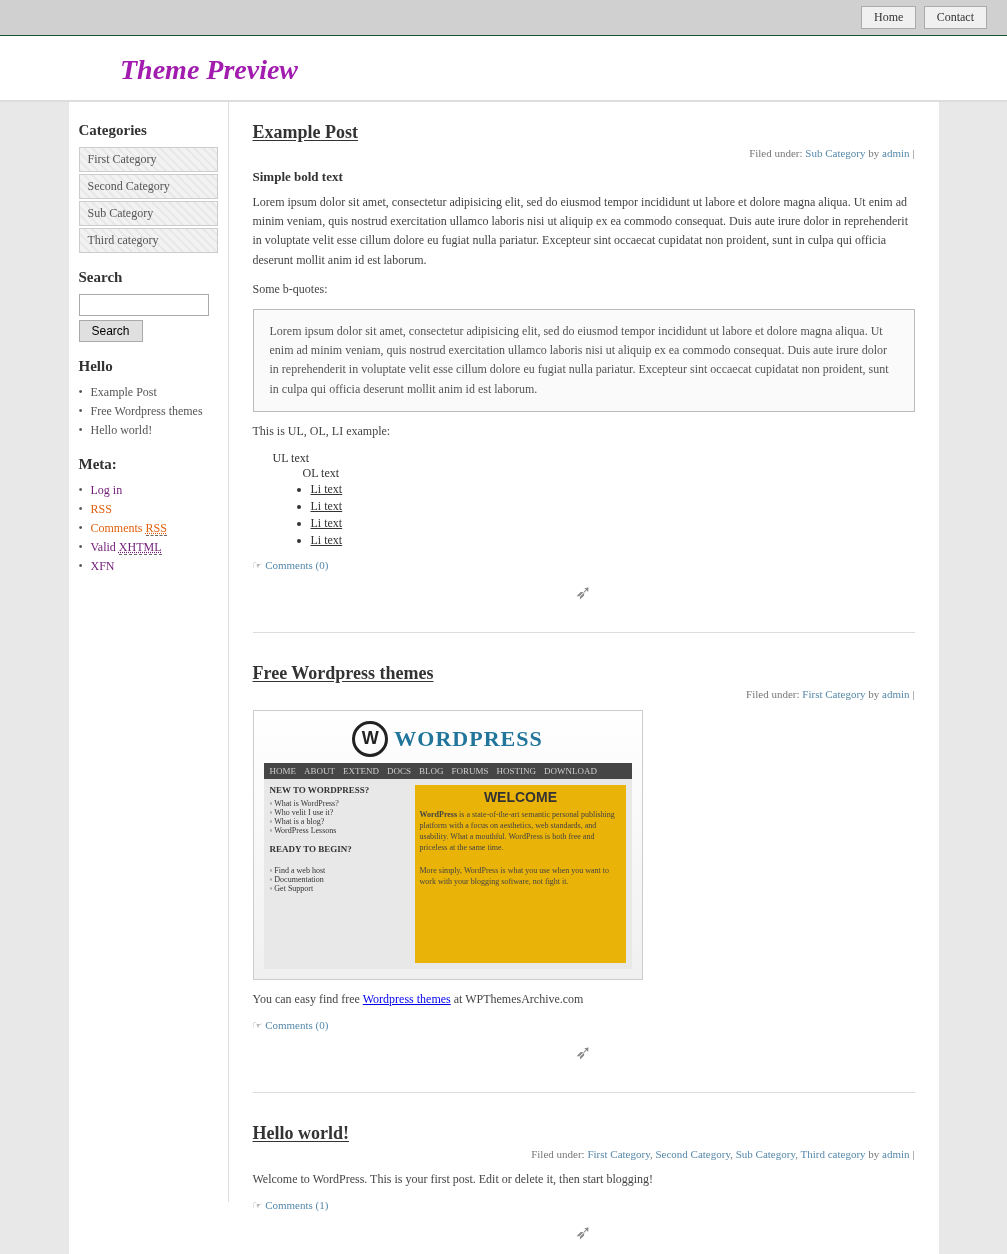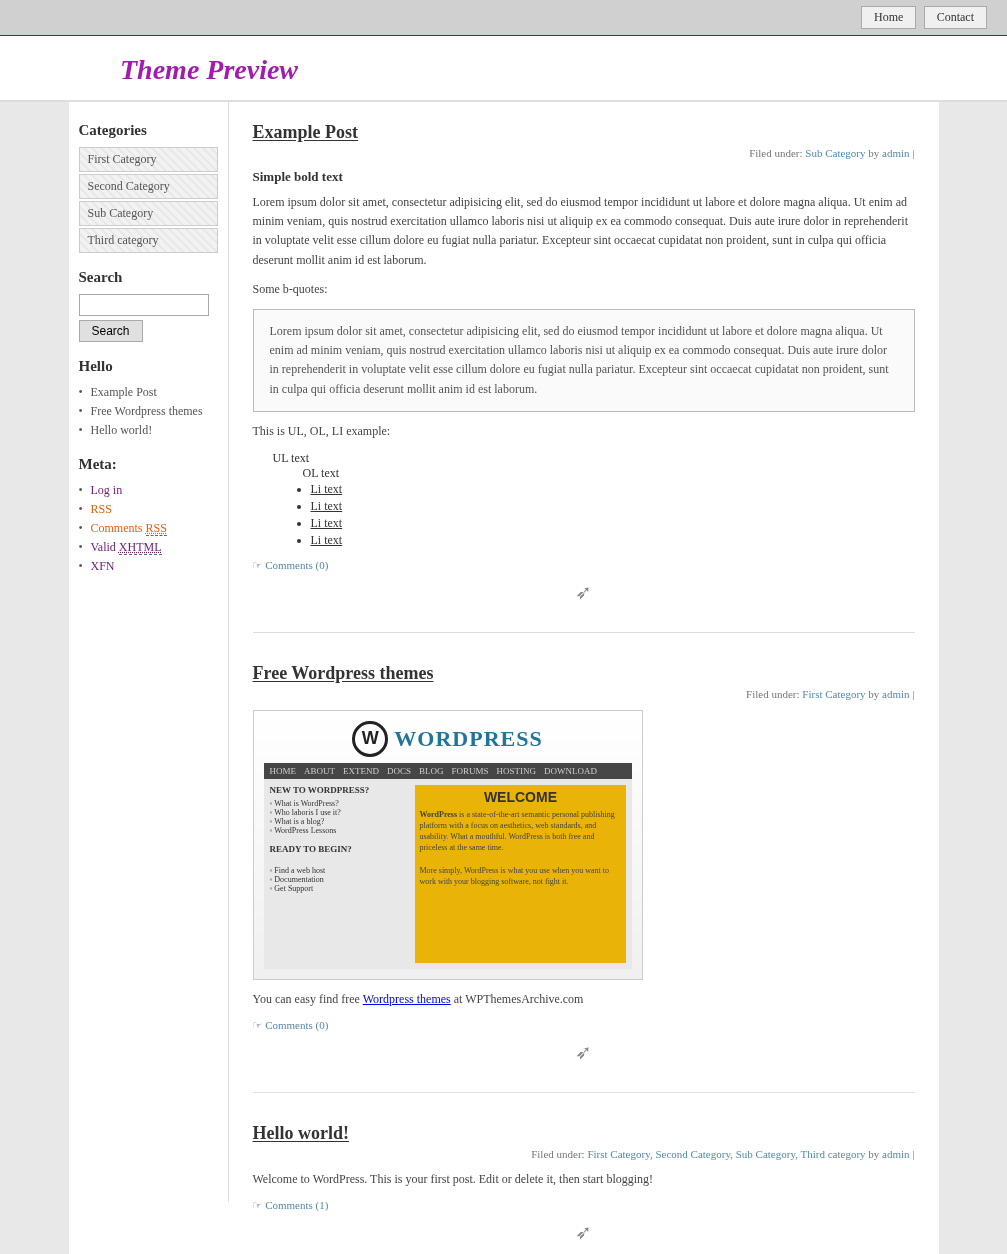--- a/index.html
+++ b/index.html
@@ -422,21 +422,21 @@
                 <span>DOCS</span>
                 <span>BLOG</span>
                 <span>FORUMS</span>
                 <span>HOSTING</span>
                 <span>DOWNLOAD</span>
             </div>
             <div class="wp-content-area">
               <div class="wp-left-col">
                 <div style="font-size:9px;font-weight:bold;margin-bottom:4px;">NEW TO WORDPRESS?</div>
                 <div>◦ What is WordPress?</div>
-                <div>◦ Who laboris I use it?</div>
+                <div>◦ Who velit I use it?</div>
                 <div>◦ What is a blog?</div>
                 <div>◦ WordPress Lessons</div>
                 <br>
                 <div style="font-size:9px;font-weight:bold;margin-bottom:12px;">READY TO BEGIN?</div>
                 <div>◦ Find a web host</div>
                 <div>◦ Documentation</div>
                 <div>◦ Get Support</div>
               </div>
               <div class="wp-right-col">
                 <div class="wp-welcome">WELCOME</div>

